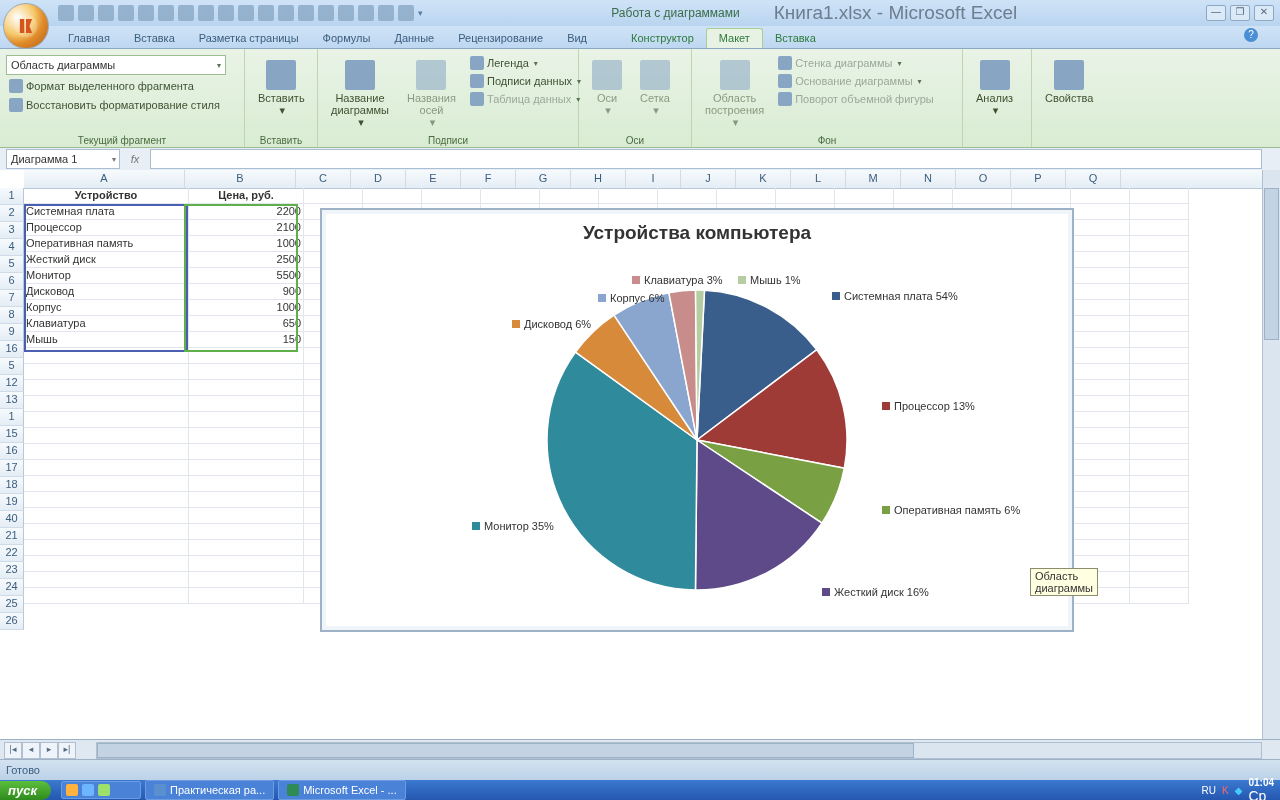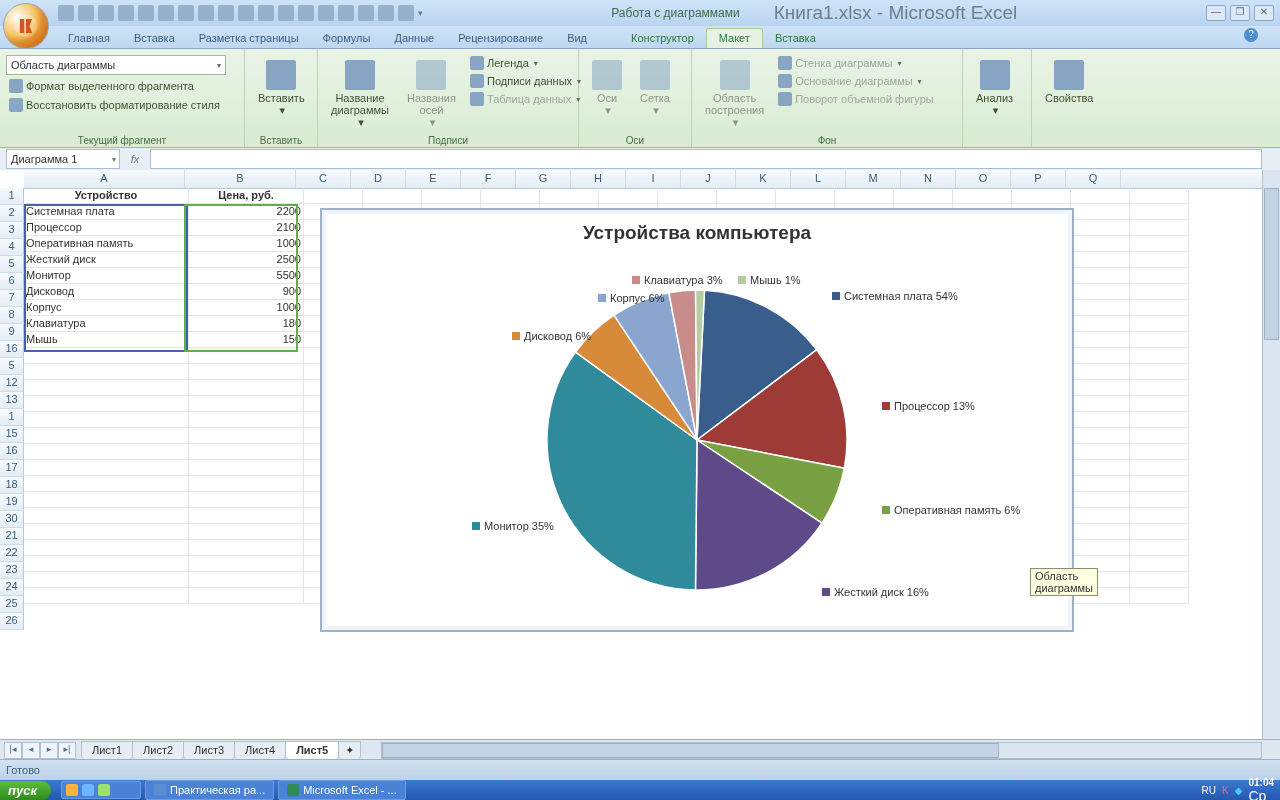--- a/index.html
+++ b/index.html
@@ -301,21 +301,21 @@
       <div>16</div>
       <div>5</div>
       <div>12</div>
       <div>13</div>
       <div>1</div>
       <div>15</div>
       <div>16</div>
       <div>17</div>
       <div>18</div>
       <div>19</div>
-      <div>30</div>
+      <div>40</div>
       <div>21</div>
       <div>22</div>
       <div>23</div>
       <div>24</div>
       <div>25</div>
       <div>26</div>
     </div>
   <div class="cells">
       <div class="cellrow">
         <div class="cell hdr" style="width: 160px;">Устройство</div>
@@ -464,21 +464,21 @@
         <div class="cell" style="width: 54px;"></div>
         <div class="cell" style="width: 54px;"></div>
         <div class="cell" style="width: 54px;"></div>
         <div class="cell" style="width: 54px;"></div>
         <div class="cell" style="width: 54px;"></div>
         <div class="cell" style="width: 54px;"></div>
         <div class="cell" style="width: 54px;"></div>
       </div>
       <div class="cellrow">
         <div class="cell" style="width: 160px;">Клавиатура</div>
-        <div class="cell r" style="width: 110px;">180</div>
+        <div class="cell r" style="width: 110px;">650</div>
         <div class="cell" style="width: 54px;"></div>
         <div class="cell" style="width: 54px;"></div>
         <div class="cell" style="width: 54px;"></div>
         <div class="cell" style="width: 54px;"></div>
         <div class="cell" style="width: 54px;"></div>
         <div class="cell" style="width: 54px;"></div>
         <div class="cell" style="width: 54px;"></div>
         <div class="cell" style="width: 54px;"></div>
         <div class="cell" style="width: 54px;"></div>
         <div class="cell" style="width: 54px;"></div>
@@ -842,21 +842,21 @@
           <span>Оперативная память 6%</span>
         </div>
         <div class="label" style="left: 500px; top: 376px;">
           <span class="sq" style="background:#5e4a89"></span>
           <span>Жесткий диск 16%</span>
         </div>
         <div class="label" style="left: 150px; top: 310px;">
           <span class="sq" style="background:#2f8a9b"></span>
           <span>Монитор 35%</span>
         </div>
-        <div class="label" style="left: 190px; top: 120px;">
+        <div class="label" style="left: 190px; top: 108px;">
           <span class="sq" style="background:#d68a3a"></span>
           <span>Дисковод 6%</span>
         </div>
         <div class="label" style="left: 276px; top: 82px;">
           <span class="sq" style="background:#8aa5ce"></span>
           <span>Корпус 6%</span>
         </div>
         <div class="label" style="left: 310px; top: 64px;">
           <span class="sq" style="background:#c88d8b"></span>
           <span>Клавиатура 3%</span>
@@ -876,28 +876,20 @@
     <div class="thumb"></div>
   </div>
 
 <div class="sheet-tabs">
   <div class="sheet-nav">
     <div>|◂</div>
     <div>◂</div>
     <div>▸</div>
     <div>▸|</div>
   </div>
-  <div id="sheettabs" style="display:flex;margin-left:6px">
-      <div class="sheet-tab">Лист1</div>
-      <div class="sheet-tab">Лист2</div>
-      <div class="sheet-tab">Лист3</div>
-      <div class="sheet-tab">Лист4</div>
-      <div class="sheet-tab active">Лист5</div>
-      <div class="sheet-tab" style="padding: 2px 6px;">✦</div>
-    </div>
   <div class="hscroll">
       <div class="thumb"></div>
     </div>
 </div>
 
 <div class="status">
   <span>Готово</span>
 </div>
 
 <div class="taskbar">

